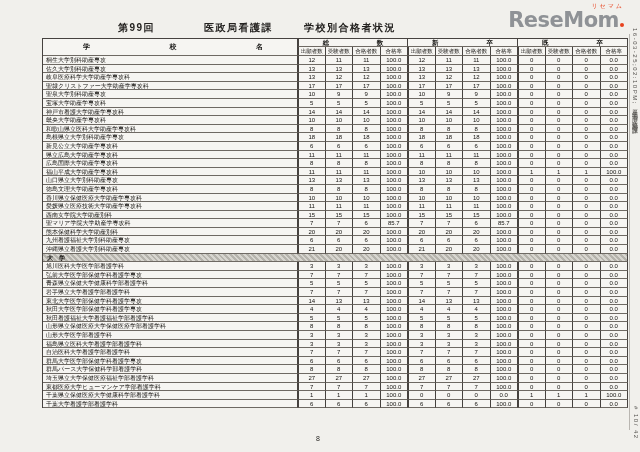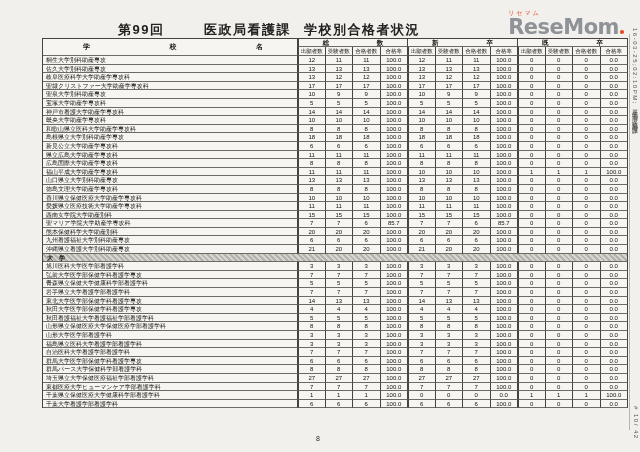--- a/index.html
+++ b/index.html
@@ -2,24 +2,24 @@
 <html><head>
 <meta charset="utf-8">
 <style>
   html,body{margin:0;padding:0;}
   body{
     width:640px;height:452px;position:relative;overflow:hidden;
     background:#f1f0ec;color:#1b1a18;
     font-family:"Liberation Sans","DejaVu Sans",sans-serif;
   }
   
-  .title-part{position:absolute;top:21px;font-size:13px;font-weight:600;letter-spacing:1.5px;color:#242220;white-space:nowrap;}
+  .title-part{position:absolute;top:21px;font-size:10px;font-weight:600;letter-spacing:1.5px;color:#242220;white-space:nowrap;}
   #t1{left:118px}#t2{left:204px}#t3{left:304px}
   
-  .logo{position:absolute;top:10px;right:16px;text-align:left;line-height:1;}
+  .logo{position:absolute;top:3px;right:16px;text-align:right;line-height:1;}
   .logo-kana{font-size:6px;color:#e8421e;letter-spacing:2px;display:block;margin-bottom:1px;}
   .logo-text{font-size:21px;font-weight:bold;color:#8f9296;letter-spacing:-0.5px;font-family:"DejaVu Sans",sans-serif;}
   .logo-dot{display:inline-block;width:4px;height:4px;background:#e8421e;border-radius:50%;margin-left:1px;}
   
   .tbl{position:absolute;left:42px;top:38px;width:585px;border-top:1.2px solid #46423f;border-left:1px solid #46423f;background:#f6f5f2;}
   .tr{display:flex;}
   .td{box-sizing:border-box;border-right:1px solid #46423f;border-bottom:1px solid #6e6963;height:8.6px;font-size:6px;line-height:8.2px;overflow:hidden;white-space:nowrap;}
   .name{width:255px;padding-left:3px;text-align:left;color:#14120f;}
   .num{width:27.5px;text-align:center;color:#14120f;}
   .g{border-left:1px solid #46423f;}

